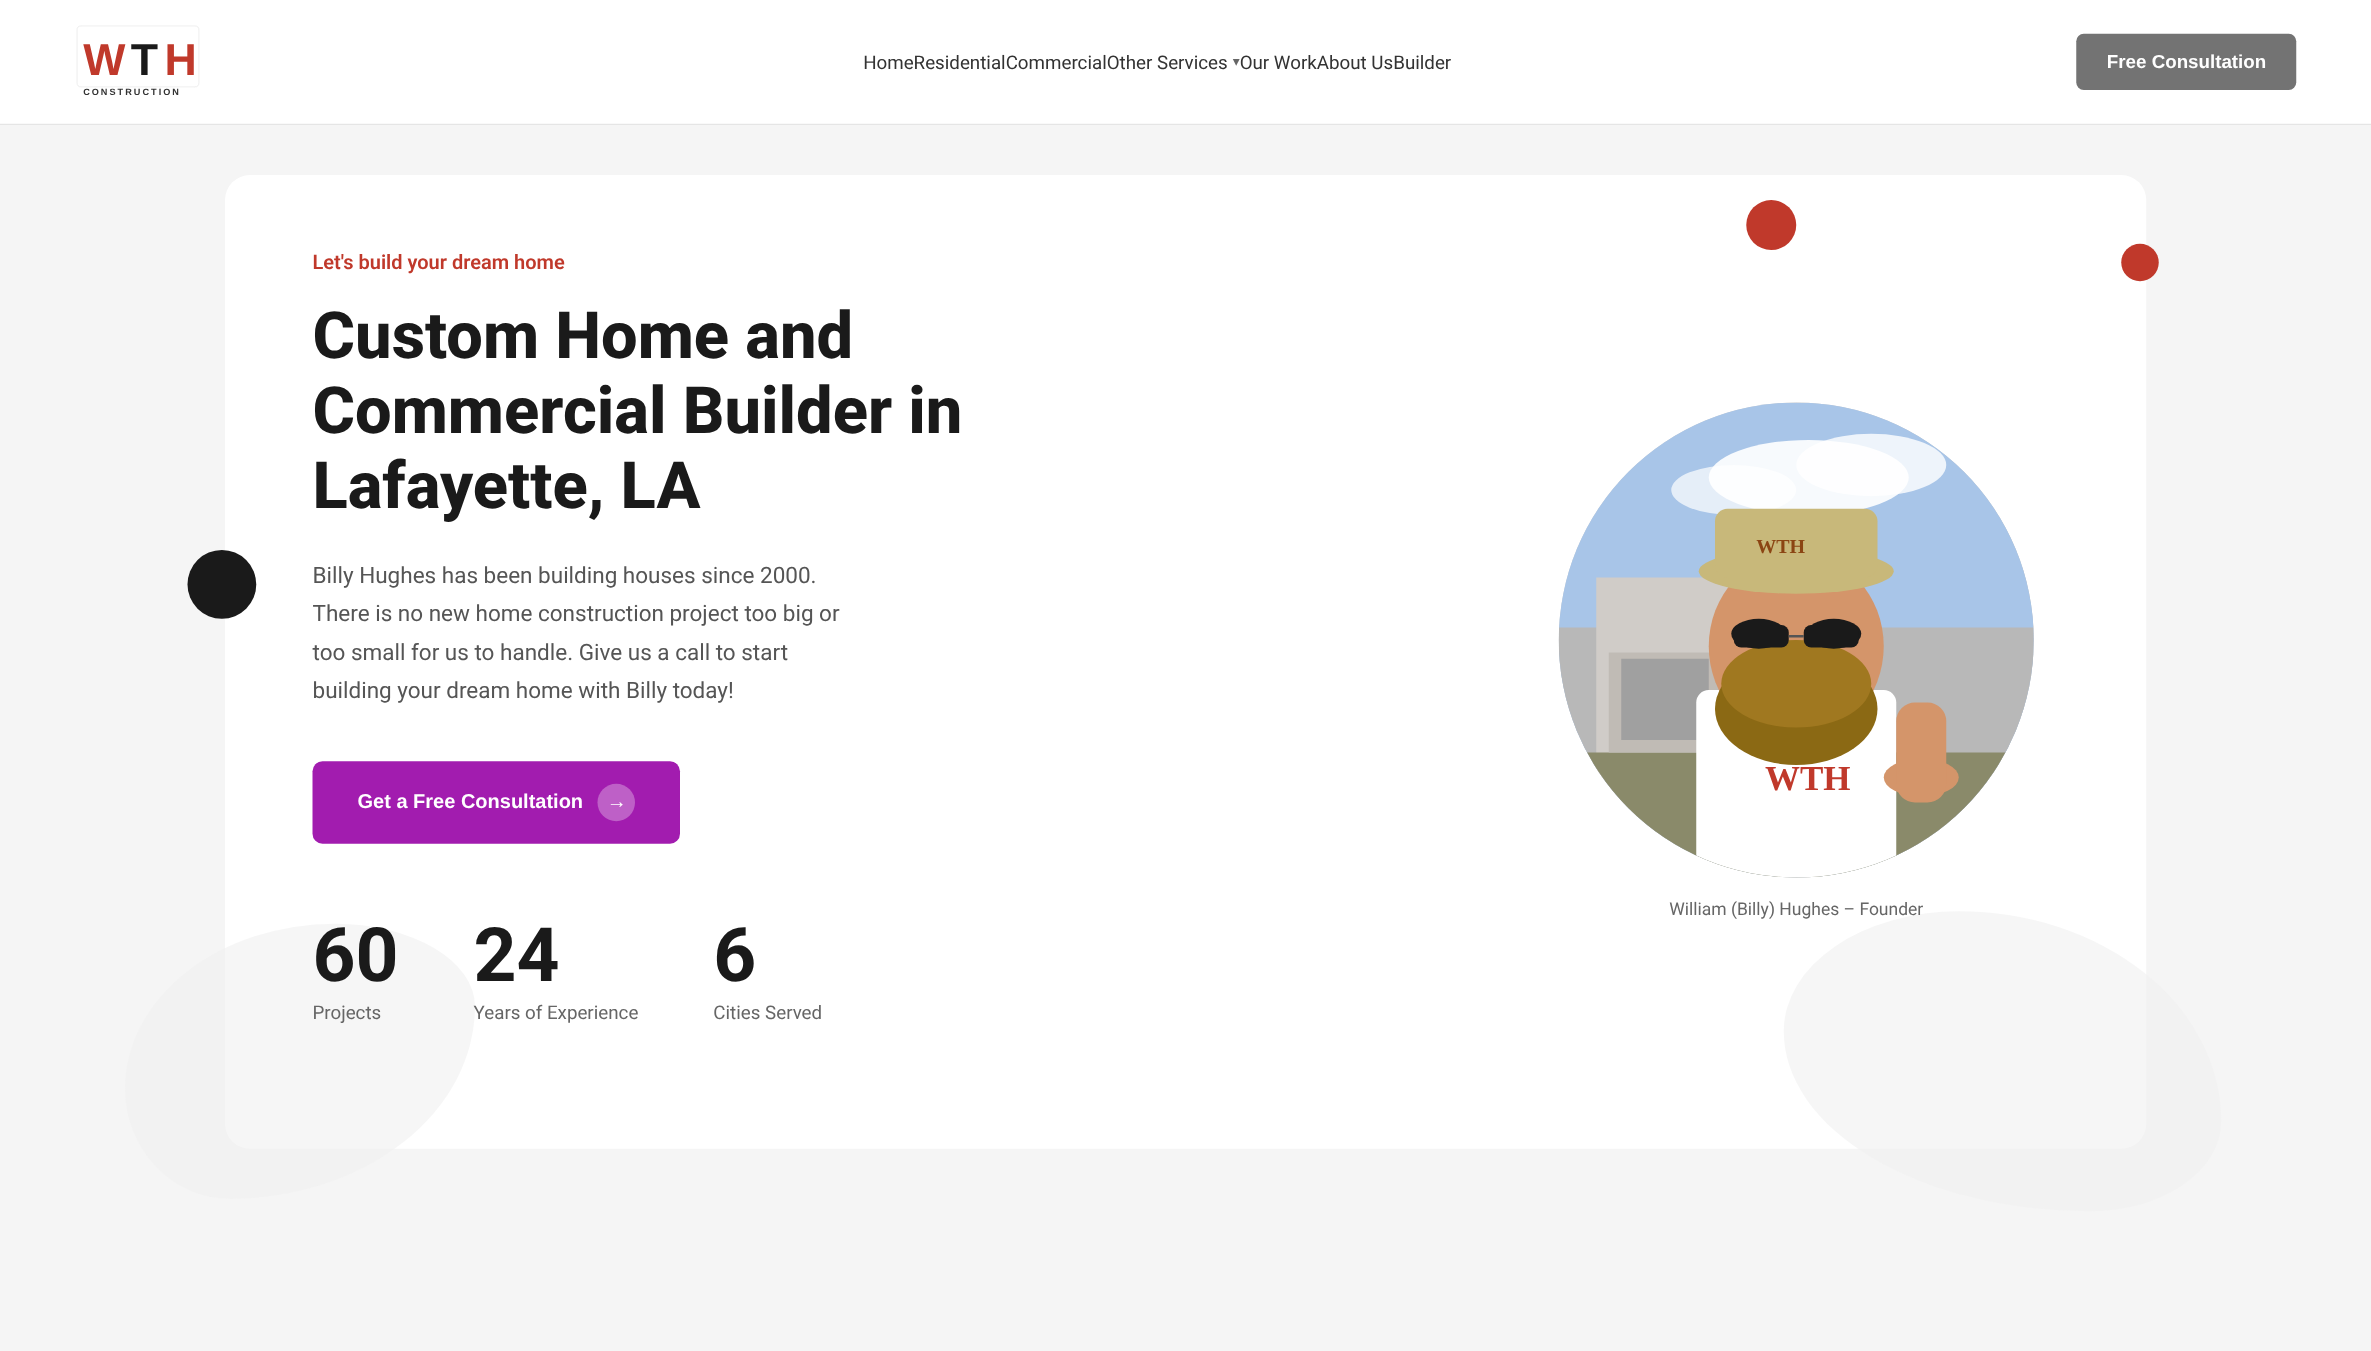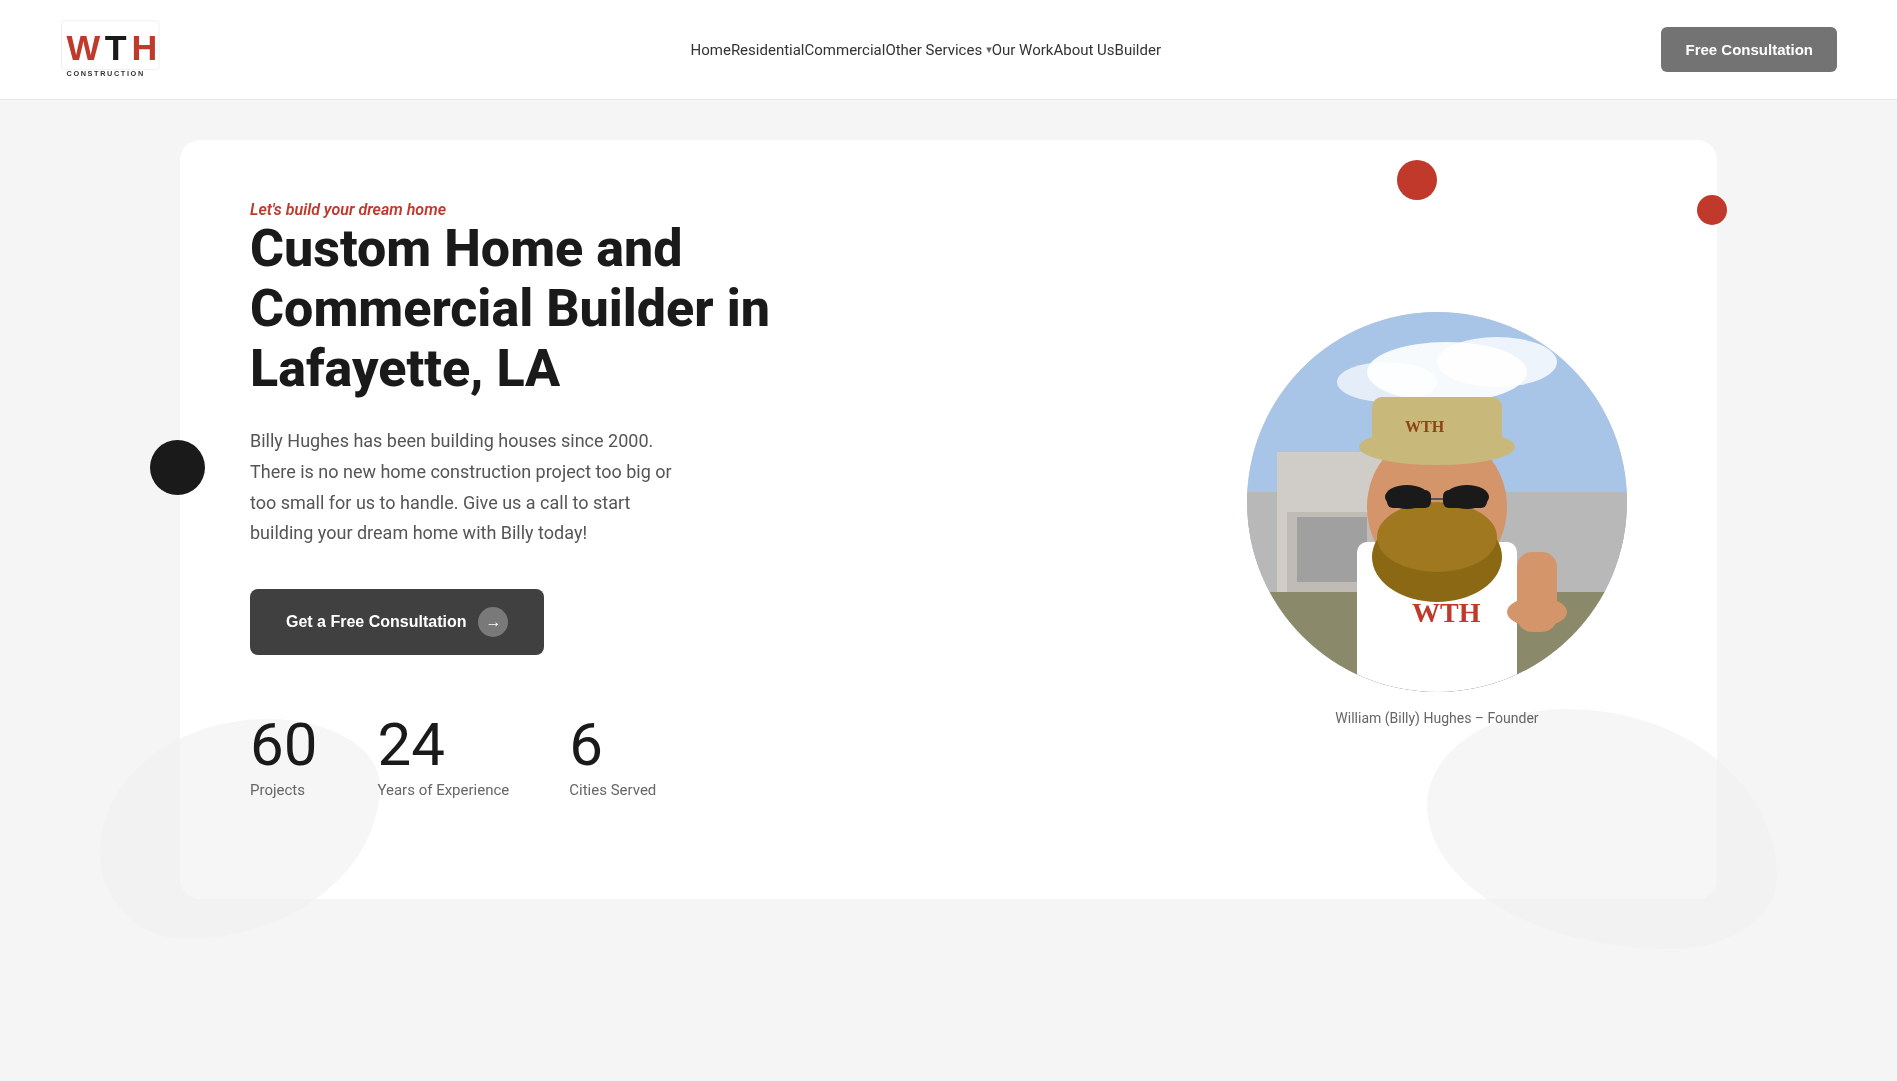--- a/index.html
+++ b/index.html
@@ -74,41 +74,41 @@
 
     .hero-left {
       max-width: 530px;
       padding-bottom: 40px;
     }
 
     .tagline {
       color: #c0392b;
       font-size: 16px;
       font-weight: 600;
-      font-style: italic;
+      margin-bottom: 20px;
     }
 
     .hero-title {
       font-size: 52px;
       font-weight: 800;
       color: #1a1a1a;
       line-height: 1.15;
       margin-bottom: 28px;
     }
 
     .hero-description {
       font-size: 18px;
       color: #555;
       line-height: 1.7;
       margin-bottom: 40px;
       max-width: 440px;
     }
 
     .cta-button {
-      background: #404040;
+      background: #a21caf;
       color: #fff;
       border: none;
       padding: 18px 36px;
       border-radius: 8px;
       font-size: 16px;
       font-weight: 600;
       cursor: pointer;
       display: inline-flex;
       align-items: center;
       gap: 12px;
@@ -126,21 +126,21 @@
 
     
     .stats {
       display: flex;
       gap: 60px;
       margin-top: 60px;
     }
     .stat-item {}
     .stat-number {
       font-size: 60px;
-      font-weight: 400;
+      font-weight: 700;
       color: #1a1a1a;
       line-height: 1;
     }
     .stat-label {
       font-size: 15px;
       color: #666;
       margin-top: 6px;
     }
 
     

